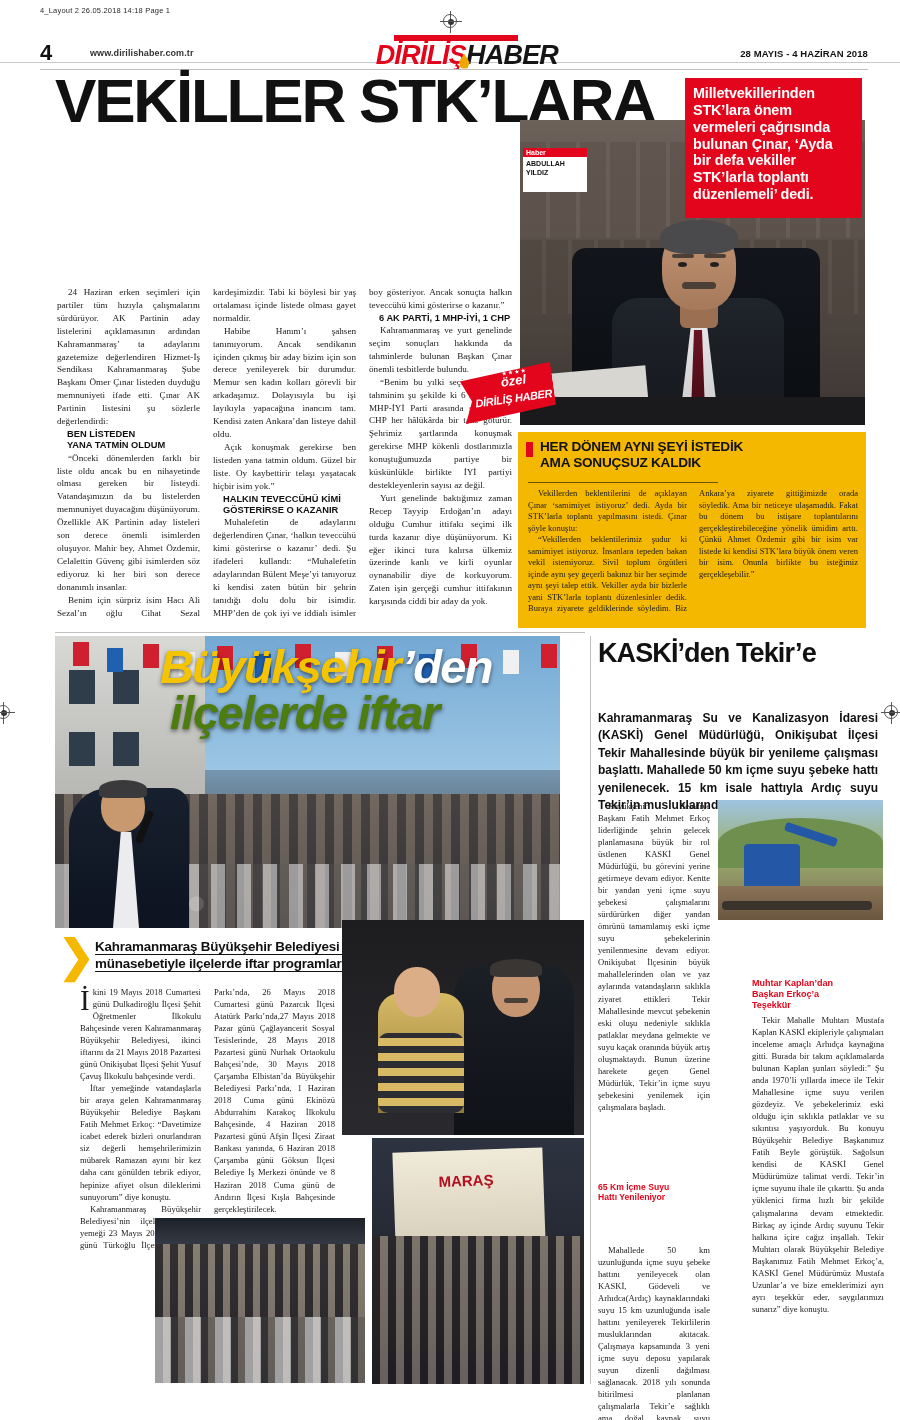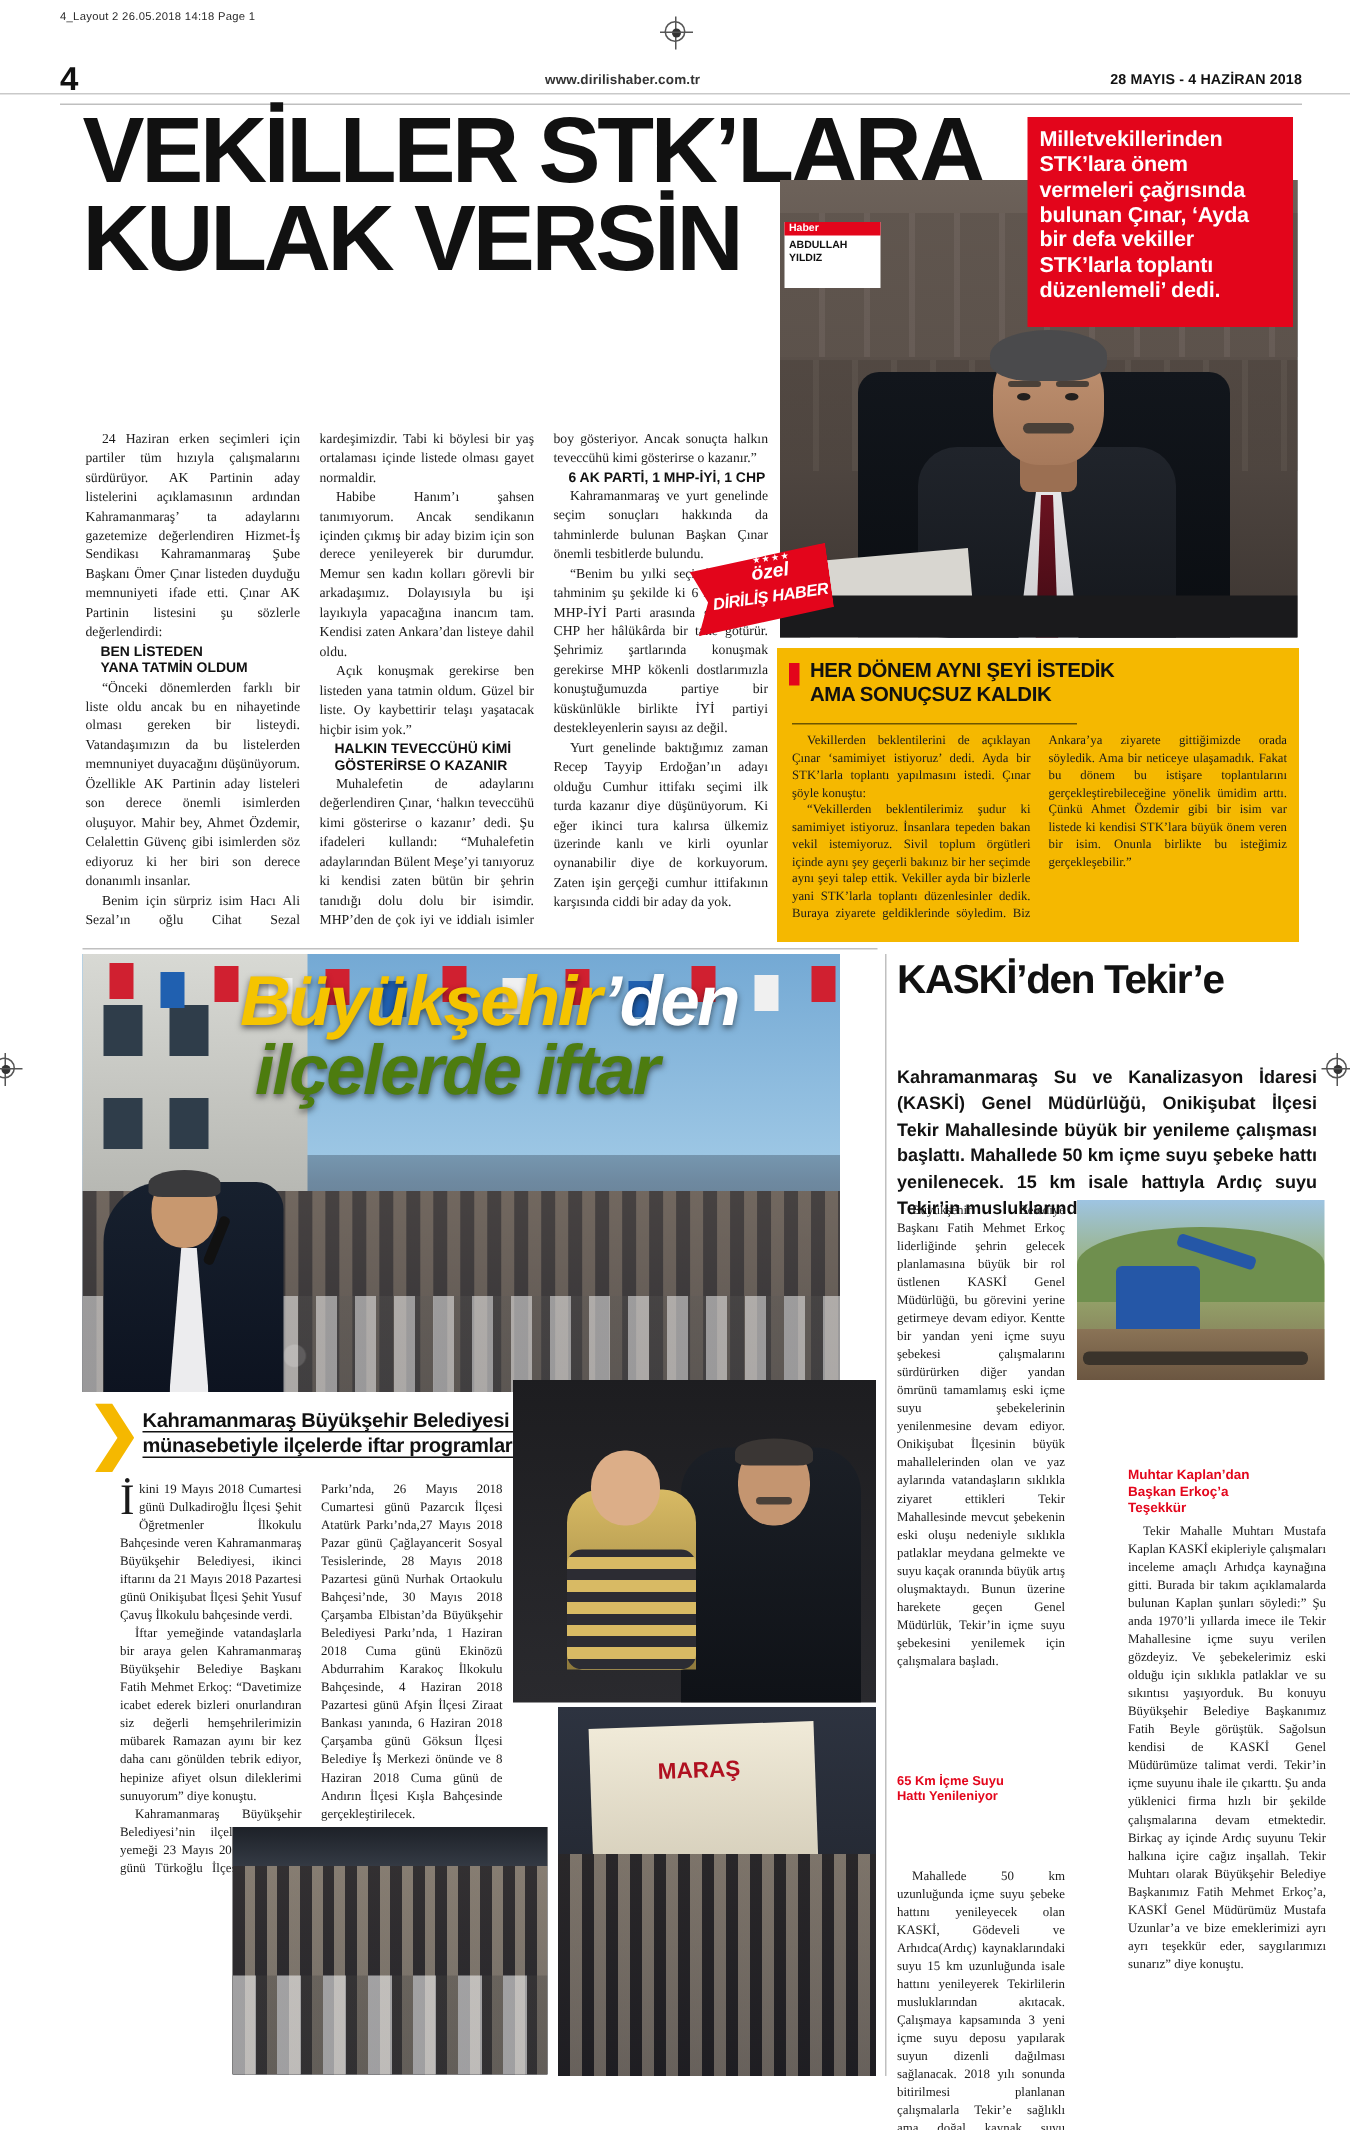--- a/index.html
+++ b/index.html
@@ -399,27 +399,33 @@
   <div class="regmark" style="left:-4px;top:705px;">
       <span class="dot"></span>
     </div>
   <div class="regmark" style="left:884px;top:705px;">
       <span class="dot"></span>
     </div>
 
   <div class="masthead">
     <div class="pagenum">4</div>
     <div class="weburl">www.dirilishaber.com.tr</div>
+    <div class="logo-wrap">
+      <div class="logo-bar"></div>
+      <div class="logo">
+        <span class="red">DİRİLİŞ</span><span class="blk">HABER</span>
+      </div>
+      <div class="logo-drop"></div>
+    </div>
     <div class="issuedate">28 MAYIS - 4 HAZİRAN 2018</div>
   </div>
   <div class="rule-under-mast"></div>
 
   <div class="headline">
     <span>VEKİLLER STK’LARA</span>
-    <span class="l2">KULAK VERSİN</span>
   </div>
 
   <div class="redbox">Milletvekillerinden STK’lara önem vermeleri çağrısında bulunan Çınar, ‘Ayda bir defa vekiller STK’larla toplantı düzenlemeli’ dedi.</div>
 
   <div class="leadphoto">
     <div class="lp-wall"></div>
       <div class="lp-shelf"></div>
       <div class="lp-shelf2"></div>
     <div class="lp-chair"></div>
       <div class="lp-body"></div>

